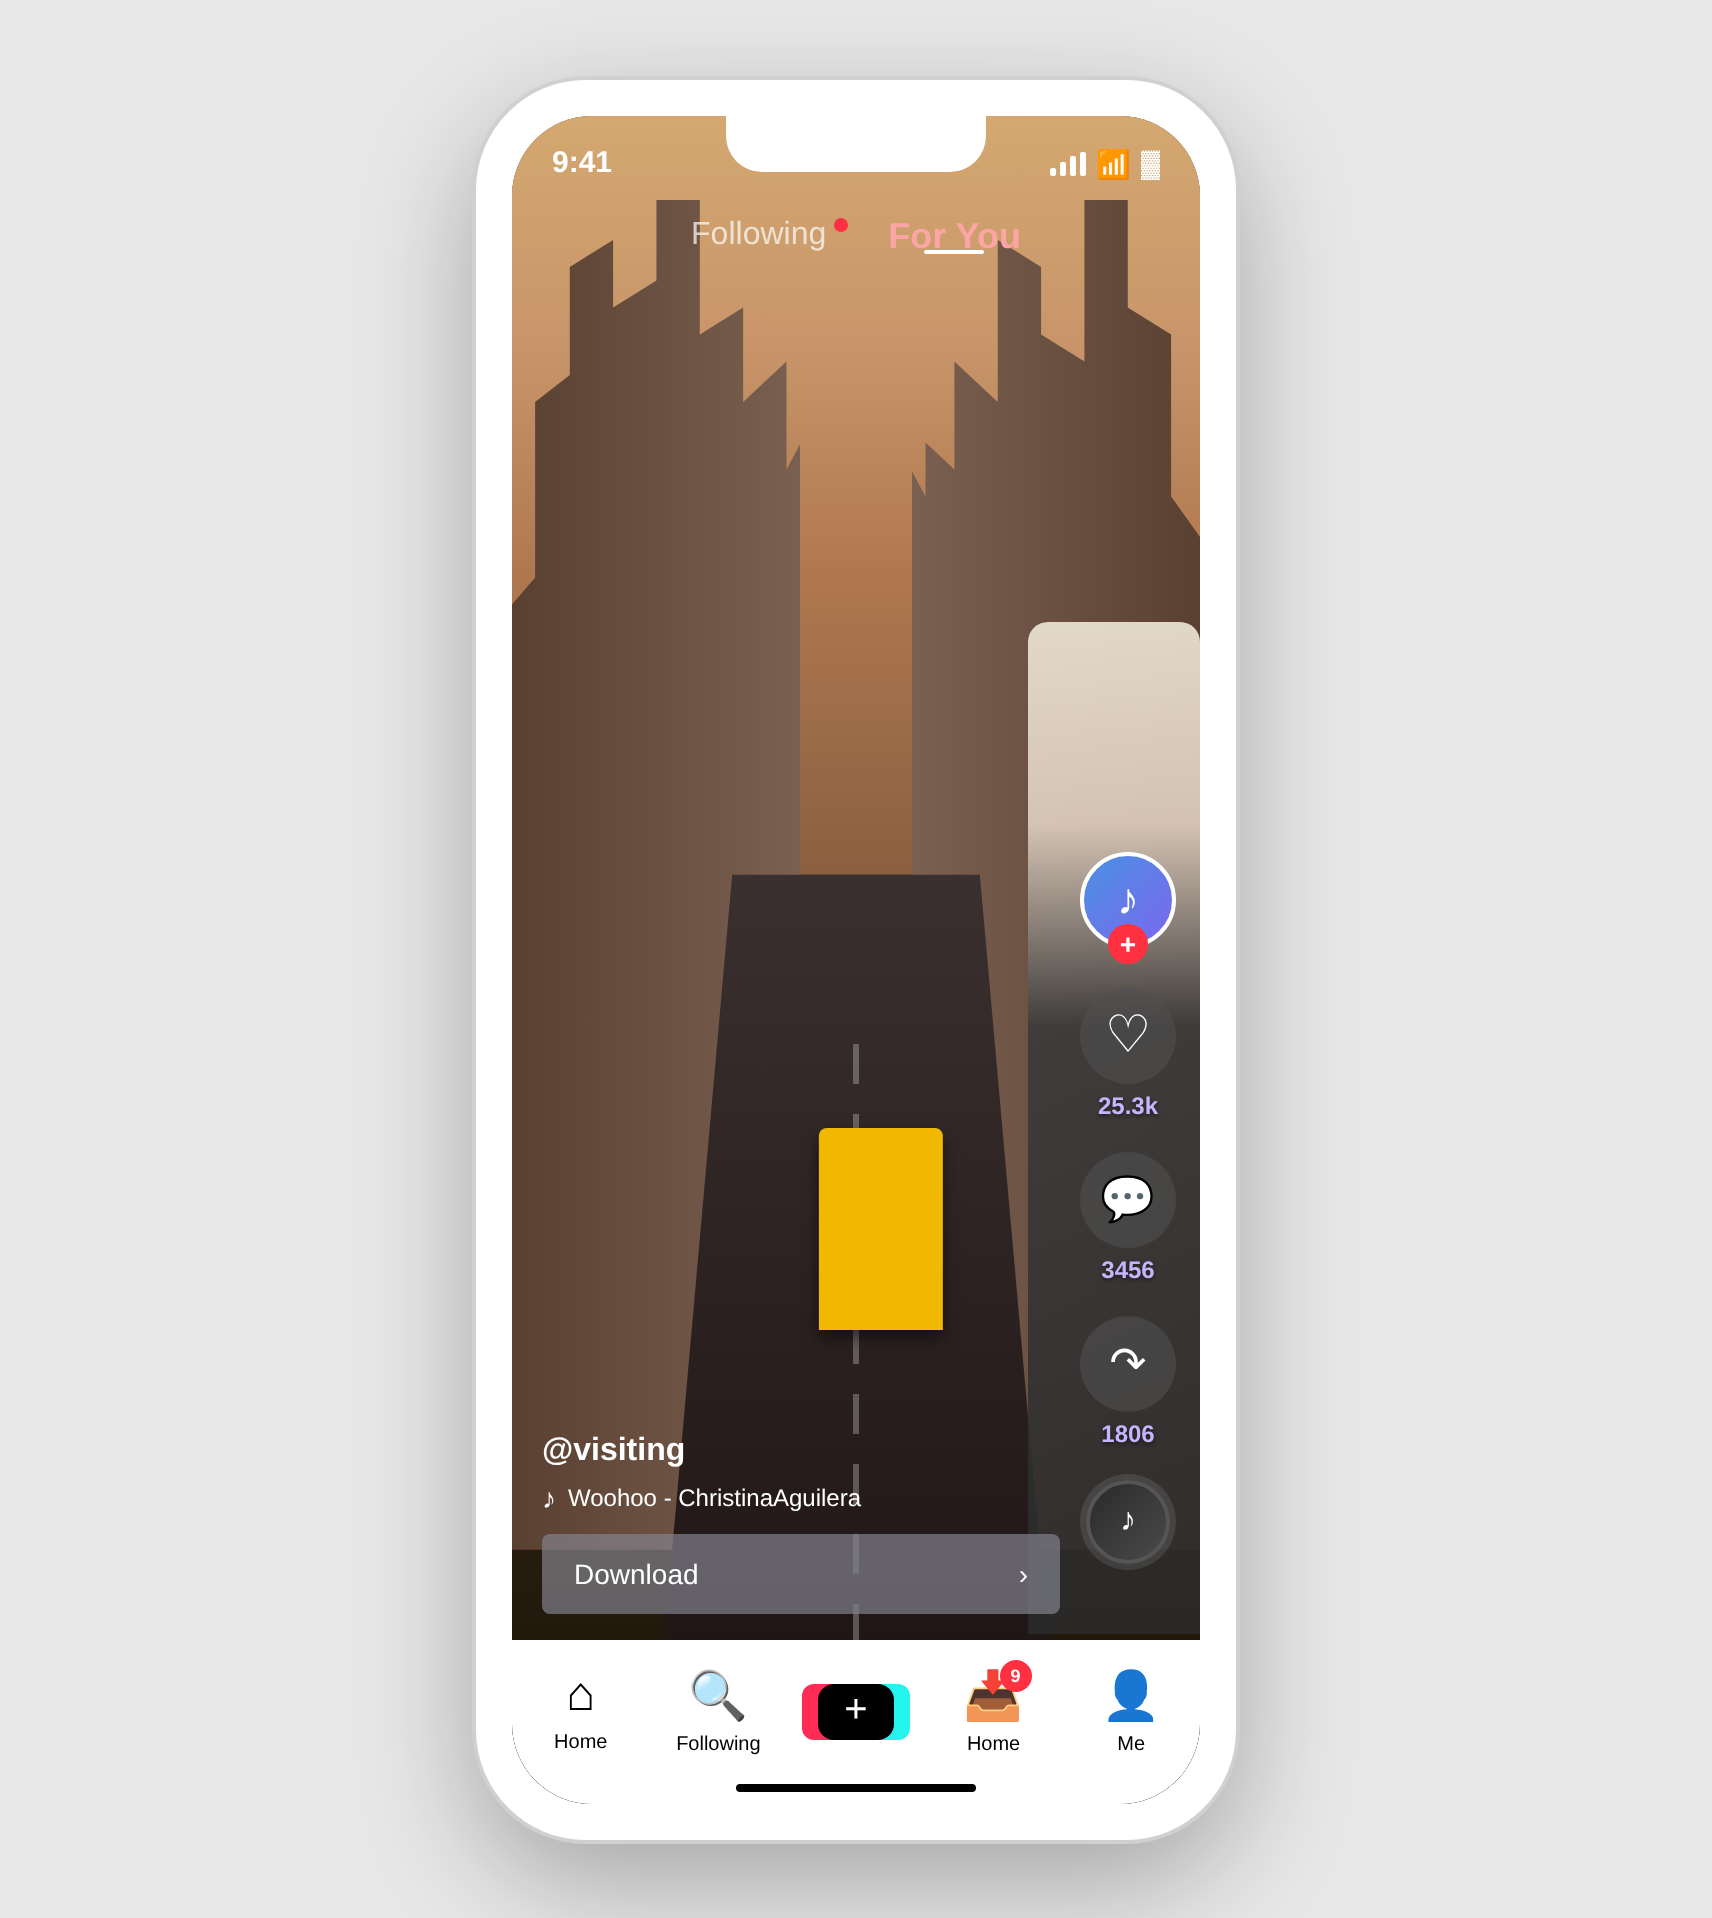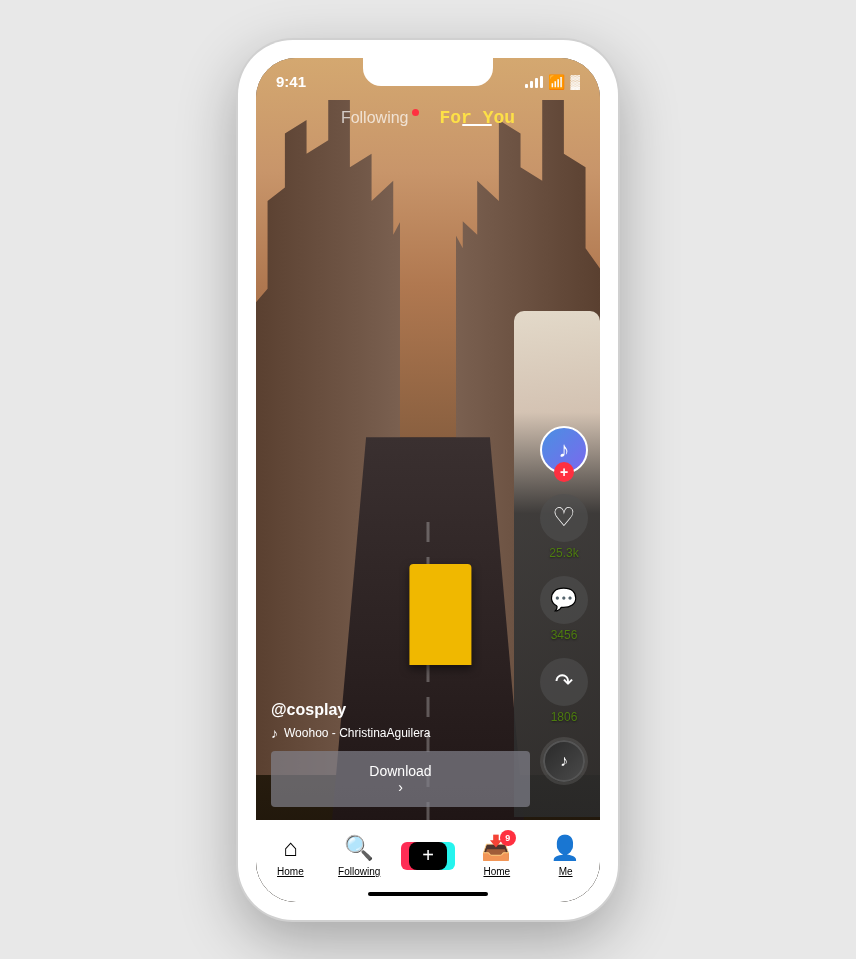--- a/index.html
+++ b/index.html
@@ -219,24 +219,23 @@
 
     .live-dot {
       width: 7px;
       height: 7px;
       background: #ff3040;
       border-radius: 50%;
       display: inline-block;
     }
 
     .nav-for-you {
-      color: #fde047;
+      color: #fca5a5;
       font-size: 18px;
       font-weight: 700;
-      font-family: Liberation Mono, monospace;
     }
 
     .nav-underline {
       position: absolute;
       bottom: 2px;
       left: 50%;
       transform: translateX(-50%);
       width: 30px;
       height: 2px;
       background: #fff;
@@ -309,23 +308,23 @@
       border-radius: 50%;
       background: rgba(80,80,80,0.6);
       display: flex;
       align-items: center;
       justify-content: center;
       color: #fff;
       font-size: 22px;
     }
 
     .action-count {
-      color: #4d7c0f;
+      color: #c4b5fd;
       font-size: 12px;
-      font-weight: 400;
+      font-weight: 700;
       text-shadow: 0 1px 2px rgba(0,0,0,0.5);
     }
 
     
     .music-disc {
       width: 42px;
       height: 42px;
       border-radius: 50%;
       background: linear-gradient(135deg, #2a2a2a, #4a4a4a);
       border: 2px solid #555;
@@ -394,21 +393,20 @@
       color: #fff;
       border: none;
       border-radius: 4px;
       padding: 12px 16px;
       display: flex;
       justify-content: space-between;
       align-items: center;
       font-size: 14px;
       font-weight: 500;
       cursor: pointer;
-      flex-direction: column;
     }
 
     
     .bottom-nav {
       position: absolute;
       bottom: 0; left: 0; right: 0;
       height: 82px;
       background: #fff;
       display: flex;
       align-items: center;
@@ -428,21 +426,20 @@
 
     .nav-icon {
       font-size: 24px;
       color: #000;
     }
 
     .nav-label {
       font-size: 10px;
       color: #000;
       font-weight: 500;
-      text-decoration: underline;
     }
 
     .nav-add {
       width: 46px;
       height: 30px;
       display: flex;
       align-items: center;
       justify-content: center;
       position: relative;
     }
@@ -600,21 +597,21 @@
         </div>
         <span class="action-count">1806</span>
       </div>
 
       <div class="music-disc">
         <span style="font-size:16px">♪</span>
       </div>
     </div>
 
     <div class="bottom-content">
-      <div class="username">@cosplay</div>
+      <div class="username">@visiting</div>
       <div class="music-line">
         <span class="music-note">♪</span>
         <span>Woohoo - ChristinaAguilera</span>
       </div>
       <button class="download-btn">
         <span>Download</span>
         <span>›</span>
       </button>
     </div>
 

